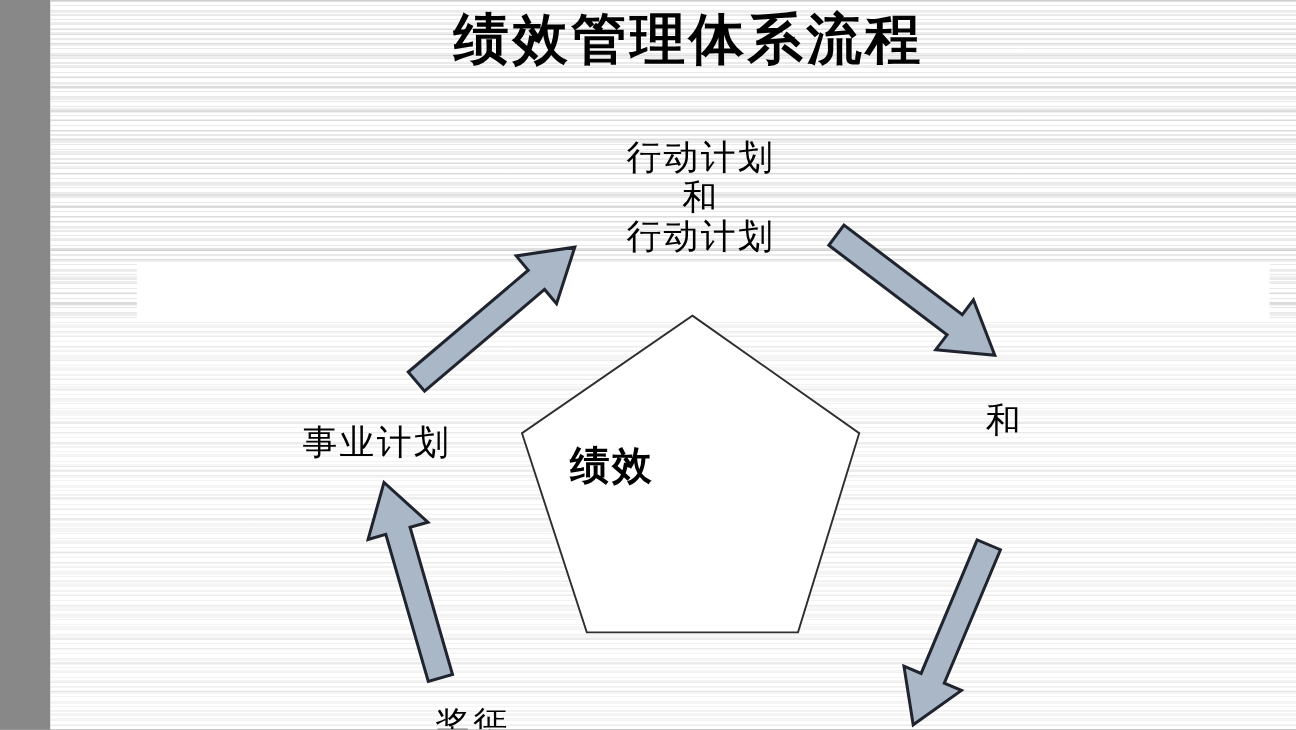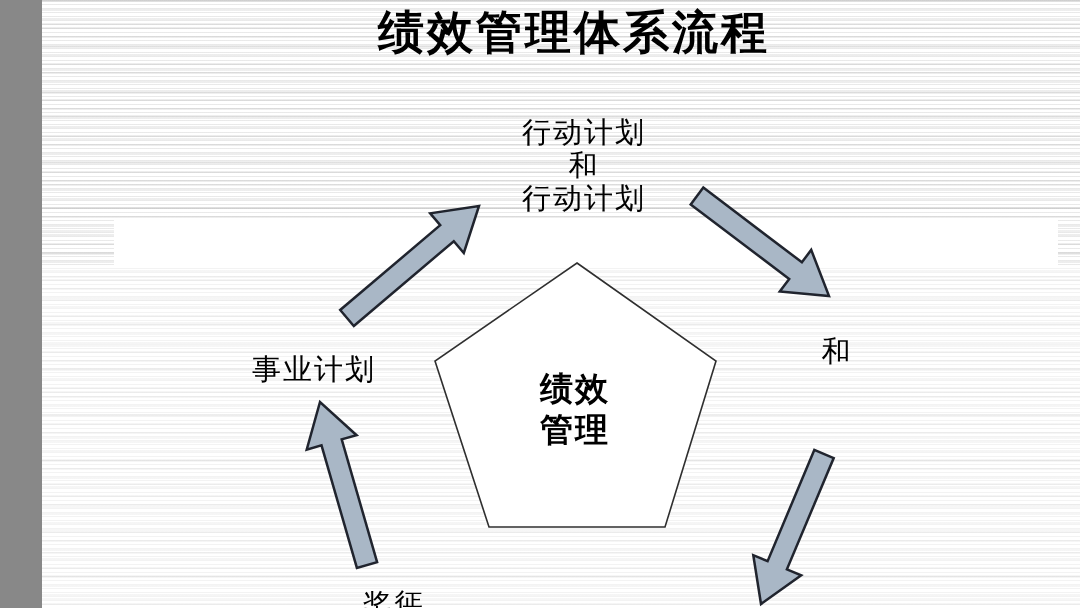--- a/index.html
+++ b/index.html
@@ -38,21 +38,21 @@
   .label{
     position:absolute;text-align:center;font-size:29px;line-height:33px;
     letter-spacing:2px;
   }
   .label-goal{left:442px;top:116px;width:200px;}
   .label-coach{left:695px;top:333px;width:200px;line-height:36px;}
   .label-business{left:172px;top:353px;width:200px;text-align:center;}
   .label-reward{left:252px;top:588px;width:200px;}
   .pent-label{
     position:absolute;left:433px;top:369px;width:200px;
-    text-align:center;font-size:33px;font-weight:bold;line-height:41px;
+    text-align:left;font-size:33px;font-weight:bold;line-height:41px;
     letter-spacing:2px;
   }
 </style>
 </head>
 <body>
 
 <div class="stage">
 
   <div class="stripes"></div>
   <div class="stripe-fade"></div>
@@ -63,21 +63,20 @@
   <svg class="canvas" width="1080" height="608" viewBox="0 0 1080 608">
       <polygon points="311.8,326.0 411.8,241.2 421.8,253.0 437.0,206.0 388.2,213.3 398.2,225.2 298.2,310.0" fill="#a9b7c6" stroke="#20242e" stroke-width="2.5" stroke-linejoin="miter"></polygon>
       <polygon points="648.7,204.4 747.2,279.0 737.8,291.4 787.0,296.0 769.2,249.9 759.9,262.3 661.3,187.6" fill="#a9b7c6" stroke="#20242e" stroke-width="2.5" stroke-linejoin="miter"></polygon>
       <polygon points="772.3,449.9 725.6,561.2 711.3,555.2 719.0,604.0 759.2,575.3 744.9,569.3 791.7,458.1" fill="#a9b7c6" stroke="#20242e" stroke-width="2.5" stroke-linejoin="miter"></polygon>
       <polygon points="335.1,562.1 299.7,439.4 314.6,435.2 278.0,402.0 264.7,449.6 279.5,445.3 314.9,567.9" fill="#a9b7c6" stroke="#20242e" stroke-width="2.5" stroke-linejoin="miter"></polygon>
       <polygon points="535,263 674,361 623,527 447,527 393,361" fill="#ffffff" stroke="#2f2f2f" stroke-width="1.6"></polygon>
     </svg>
 
   <div class="pent-label">
     <div>绩效</div>
-    <div>管理</div>
   </div>
 
   <div class="label label-goal">
     <div>行动计划</div>
     <div>和</div>
     <div>行动计划</div>
   </div>
 
   <div class="label label-coach">
     <div>和</div>

